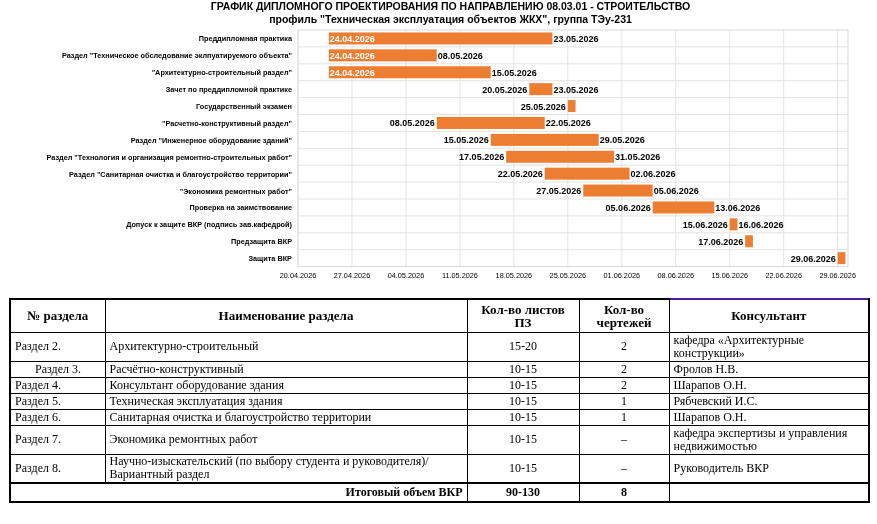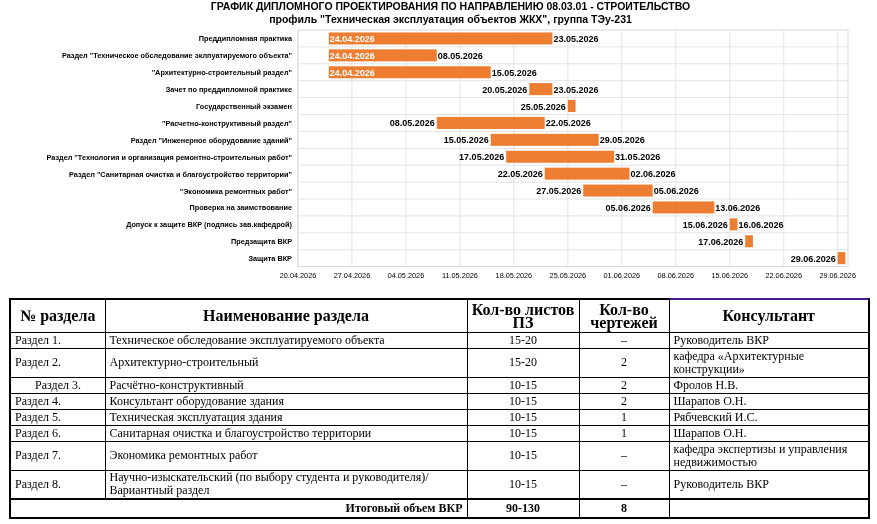--- a/index.html
+++ b/index.html
@@ -4,21 +4,21 @@
 <style>
   html,body{margin:0;padding:0;background:#fff;}
   body{width:877px;height:524px;position:relative;overflow:hidden;font-family:"Liberation Sans",sans-serif;color:#000;}
   .title{position:absolute;left:0;width:877px;text-align:center;font-weight:bold;font-size:10.5px;line-height:13px;}
   #t1{top:0;left:12px;}
   #t2{top:13px;left:12px;}
   #gantt{position:absolute;left:0;top:0;}
   #gantt text{font-family:"Liberation Sans",sans-serif;}
   .tbl{position:absolute;left:9px;top:298px;border-collapse:collapse;font-family:"Liberation Serif",serif;font-size:12px;}
   .tbl td,.tbl th{border:1px solid #000;padding:0 4px;line-height:13px;}
-  .tbl th{font-weight:bold;text-align:center;font-size:16px;border-bottom:1.5px solid #000;}
+  .tbl th{font-weight:bold;text-align:center;font-size:13px;border-bottom:1.5px solid #000;}
   .tbl td.c{text-align:center;}
   .tbl tr.total td{font-weight:bold;border-top:2px solid #000;border-bottom:2px solid #000;}
 </style>
 </head>
 <body>
 
 <div class="title" id="t1">ГРАФИК ДИПЛОМНОГО ПРОЕКТИРОВАНИЯ ПО НАПРАВЛЕНИЮ 08.03.01 - СТРОИТЕЛЬСТВО</div>
 <div class="title" id="t2">профиль "Техническая эксплуатация объектов ЖКХ", группа ТЭу-231</div>
 
 <svg id="gantt" width="877" height="292">
@@ -124,27 +124,20 @@
   <thead>
     <tr style="height:33px">
       <th style="border-left:2px solid #000;border-top:2px solid #000;">№ раздела</th>
       <th style="border-top:2px solid #000;">Наименование раздела</th>
       <th style="border-top:2px solid #000;">Кол-во листов ПЗ</th>
       <th style="border-top:2px solid #000;">Кол-во чертежей</th>
       <th style="border-top:2px solid #4c1d95;border-right:2px solid #000;">Консультант</th>
     </tr>
   </thead>
   <tbody id="tbody">
-      <tr style="height: 16px;">
-        <td style="border-left: 2px solid rgb(0, 0, 0);">Раздел 1.</td>
-        <td>Техническое обследование эксплуатируемого объекта</td>
-        <td class="c">15-20</td>
-        <td class="c">–</td>
-        <td style="border-right: 2px solid rgb(0, 0, 0);">Руководитель ВКР</td>
-      </tr>
       <tr style="height: 29px;">
         <td style="border-left: 2px solid rgb(0, 0, 0);">Раздел 2.</td>
         <td>Архитектурно-строительный</td>
         <td class="c">15-20</td>
         <td class="c">2</td>
         <td style="border-right: 2px solid rgb(0, 0, 0);">кафедра «Архитектурные конструкции»</td>
       </tr>
       <tr style="height: 16px;">
         <td style="border-left: 2px solid rgb(0, 0, 0); padding-left: 24px;">Раздел 3.</td>
         <td>Расчётно-конструктивный</td>

